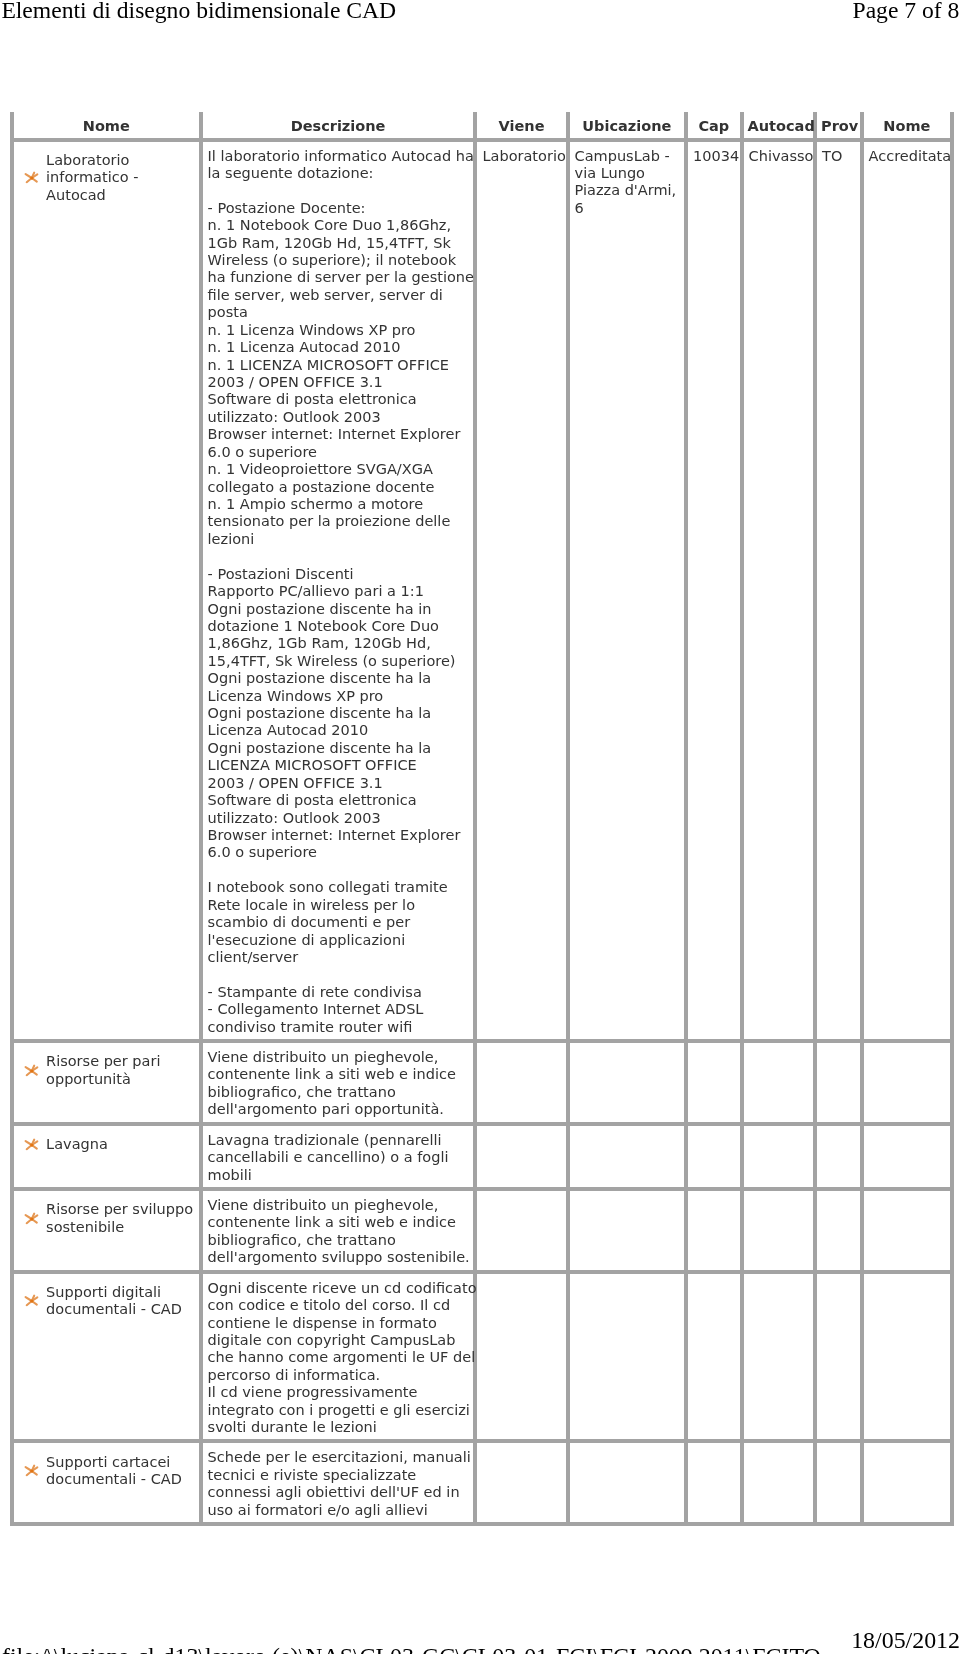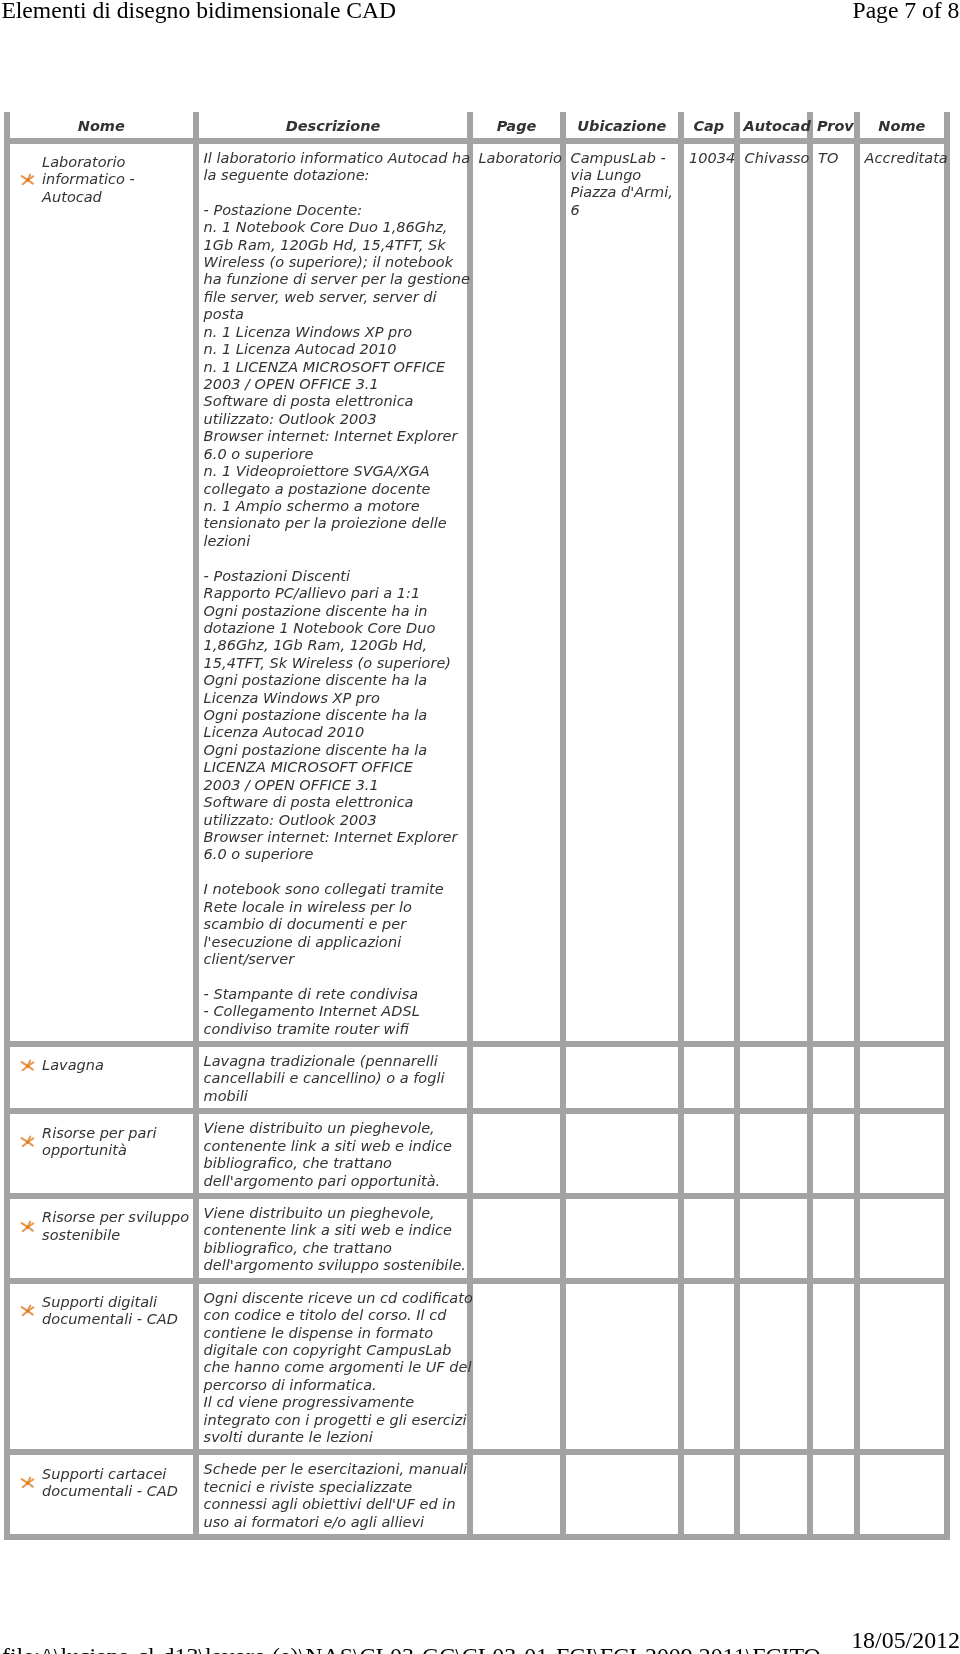--- a/index.html
+++ b/index.html
@@ -16,25 +16,25 @@
   .runhead .rh-right{position:absolute;right:0;top:0;}
 
   
   .runfoot{position:absolute;left:2px;top:1625px;width:958px;height:30px;
            font-family:"Liberation Serif",serif;font-size:23.9px;color:#000000;
            line-height:30px;white-space:nowrap;}
   .runfoot .rf-left{position:absolute;left:0;top:16px;}
   .runfoot .rf-right{position:absolute;right:0;top:0;}
 
   
-  table.grid{position:absolute;left:4px;top:112.15px;width:940.2px;
+  table.grid{position:absolute;left:10px;top:112.15px;width:940.2px;
              border-collapse:collapse;table-layout:fixed;
-             font-size:14.5px;line-height:17.424px;font-style:italic;}
+             font-size:14.5px;line-height:17.424px;}
   table.grid th,table.grid td{box-sizing:border-box;
-      border:6px solid #a3a3a3;
+      border:4px solid #a3a3a3;
       vertical-align:top;
       padding:0;
       background:#ffffff;
       font-weight:normal;
       text-align:left;
   }
   table.grid th{
       font-weight:bold;color:#333333;text-align:center;
       border-top:0;
       height:25.9px;line-height:21.1px;padding:4.3px 4px 0 4px;vertical-align:top;
@@ -75,21 +75,21 @@
       <col style="width:118.5px">
         <col style="width:55.5px">
         <col style="width:73.5px">
       <col style="width:46.5px">
         <col style="width:90.6px">
     </colgroup>
     <thead>
       <tr>
         <th>Nome</th>
         <th>Descrizione</th>
-        <th>Page</th>
+        <th>Viene</th>
         <th>Ubicazione</th>
         <th>Cap</th>
         <th>Autocad</th>
         <th>Prov</th>
         <th>Nome</th>
       </tr>
     </thead>
     <tbody id="tbody">
         <tr>
           <td class="c-nome"><div class="nome-wrap"><span class="bullet"><svg width="18" height="14" viewBox="0 0 18 14" aria-hidden="true">
@@ -168,47 +168,47 @@
         <tr>
           <td class="c-nome"><div class="nome-wrap"><span class="bullet"><svg width="18" height="14" viewBox="0 0 18 14" aria-hidden="true">
                   <g filter="url(#icon-soften)" stroke="#e38a3c" stroke-width="2.1" stroke-linecap="round" fill="none" opacity="0.88">
                     <path d="M8.8 7.0 L2.6 3.1"></path>
                     <path d="M8.8 7.0 L11.2 1.6"></path>
                     <path d="M8.8 7.0 L14.3 3.3"></path>
                     <path d="M8.8 7.0 L3.7 11.2"></path>
                     <path d="M8.8 7.0 L13.8 10.7"></path>
                   </g>
                   <circle cx="8.8" cy="7.1" r="1.7" fill="#e2720c" filter="url(#icon-core-soften)" opacity="0.9"></circle>
-                </svg></span><span class="nome-text">Lavagna</span></div></td>
-          <td class="c-desc">Lavagna tradizionale (pennarelli
-cancellabili e cancellino) o a fogli
-mobili</td>
-          <td class="c-tipo"></td>
-          <td class="c-ubic"></td>
-          <td class="c-cap"></td>
-          <td class="c-loc"></td>
-          <td class="c-prov"></td>
-          <td class="c-sede"></td>
-        </tr>
-        <tr>
-          <td class="c-nome"><div class="nome-wrap"><span class="bullet"><svg width="18" height="14" viewBox="0 0 18 14" aria-hidden="true">
-                  <g filter="url(#icon-soften)" stroke="#e38a3c" stroke-width="2.1" stroke-linecap="round" fill="none" opacity="0.88">
-                    <path d="M8.8 7.0 L2.6 3.1"></path>
-                    <path d="M8.8 7.0 L11.2 1.6"></path>
-                    <path d="M8.8 7.0 L14.3 3.3"></path>
-                    <path d="M8.8 7.0 L3.7 11.2"></path>
-                    <path d="M8.8 7.0 L13.8 10.7"></path>
-                  </g>
-                  <circle cx="8.8" cy="7.1" r="1.7" fill="#e2720c" filter="url(#icon-core-soften)" opacity="0.9"></circle>
                 </svg></span><span class="nome-text">Risorse per pari
 opportunità</span></div></td>
           <td class="c-desc">Viene distribuito un pieghevole,
 contenente link a siti web e indice
 bibliografico, che trattano
 dell'argomento pari opportunità.</td>
+          <td class="c-tipo"></td>
+          <td class="c-ubic"></td>
+          <td class="c-cap"></td>
+          <td class="c-loc"></td>
+          <td class="c-prov"></td>
+          <td class="c-sede"></td>
+        </tr>
+        <tr>
+          <td class="c-nome"><div class="nome-wrap"><span class="bullet"><svg width="18" height="14" viewBox="0 0 18 14" aria-hidden="true">
+                  <g filter="url(#icon-soften)" stroke="#e38a3c" stroke-width="2.1" stroke-linecap="round" fill="none" opacity="0.88">
+                    <path d="M8.8 7.0 L2.6 3.1"></path>
+                    <path d="M8.8 7.0 L11.2 1.6"></path>
+                    <path d="M8.8 7.0 L14.3 3.3"></path>
+                    <path d="M8.8 7.0 L3.7 11.2"></path>
+                    <path d="M8.8 7.0 L13.8 10.7"></path>
+                  </g>
+                  <circle cx="8.8" cy="7.1" r="1.7" fill="#e2720c" filter="url(#icon-core-soften)" opacity="0.9"></circle>
+                </svg></span><span class="nome-text">Lavagna</span></div></td>
+          <td class="c-desc">Lavagna tradizionale (pennarelli
+cancellabili e cancellino) o a fogli
+mobili</td>
           <td class="c-tipo"></td>
           <td class="c-ubic"></td>
           <td class="c-cap"></td>
           <td class="c-loc"></td>
           <td class="c-prov"></td>
           <td class="c-sede"></td>
         </tr>
         <tr>
           <td class="c-nome"><div class="nome-wrap"><span class="bullet"><svg width="18" height="14" viewBox="0 0 18 14" aria-hidden="true">
                   <g filter="url(#icon-soften)" stroke="#e38a3c" stroke-width="2.1" stroke-linecap="round" fill="none" opacity="0.88">

